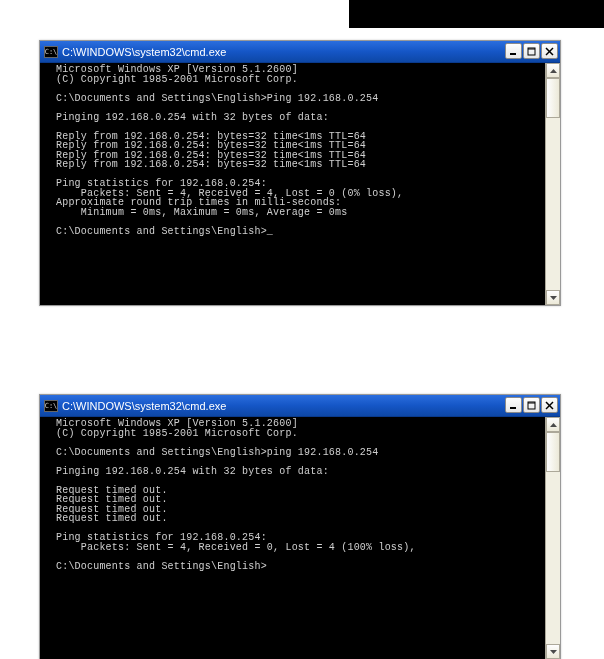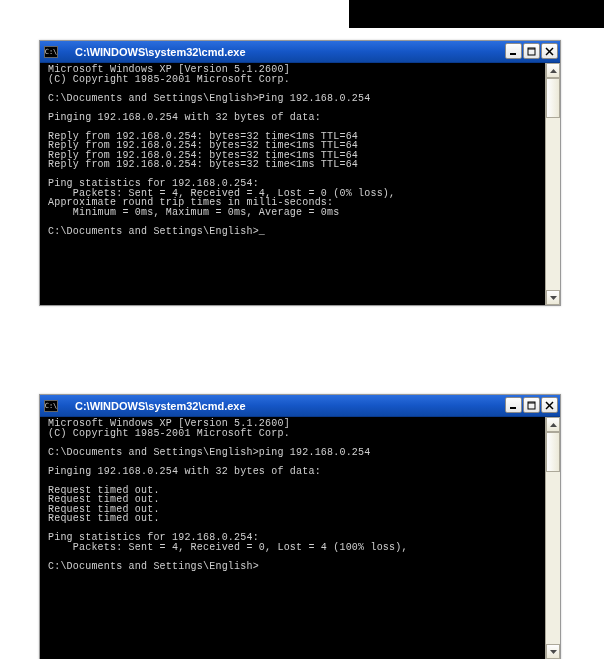--- a/index.html
+++ b/index.html
@@ -43,23 +43,22 @@
       display: inline-flex;
       align-items: center;
       justify-content: center;
       font-size: 7px;
       color: #ccc;
       font-family: monospace;
     }
     .title-text {
       color: #fff;
       font-size: 11px;
-      font-weight: bold;
+      font-weight: normal;
       white-space: nowrap;
-      margin-left: 13px;
     }
     .window-controls {
       position: absolute;
       right: 2px;
       top: 2px;
       display: flex;
       gap: 1px;
     }
     .win-btn {
       width: 17px;
@@ -84,21 +83,21 @@
       display: flex;
       height: calc(100% - 22px);
     }
     .terminal {
       flex: 1;
       background: #000;
       color: #d0d0d0;
       font-family: 'Lucida Console', 'Courier New', monospace;
       font-size: 10px;
       line-height: 9.5px;
-      padding: 2px 8px;
+      padding: 2px 16px;
       white-space: pre;
       overflow: hidden;
       letter-spacing: 0.2px;
     }
     .scrollbar {
       width: 15px;
       background: #ece9d8;
       border-left: 1px solid #aca899;
       display: flex;
       flex-direction: column;

